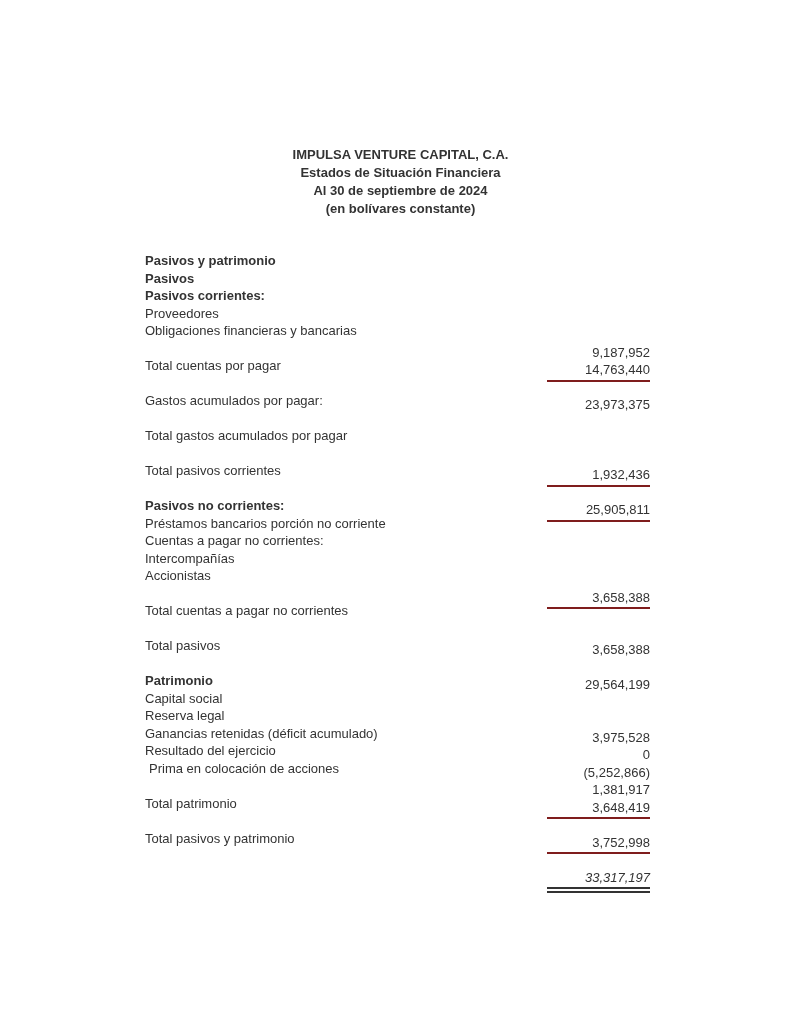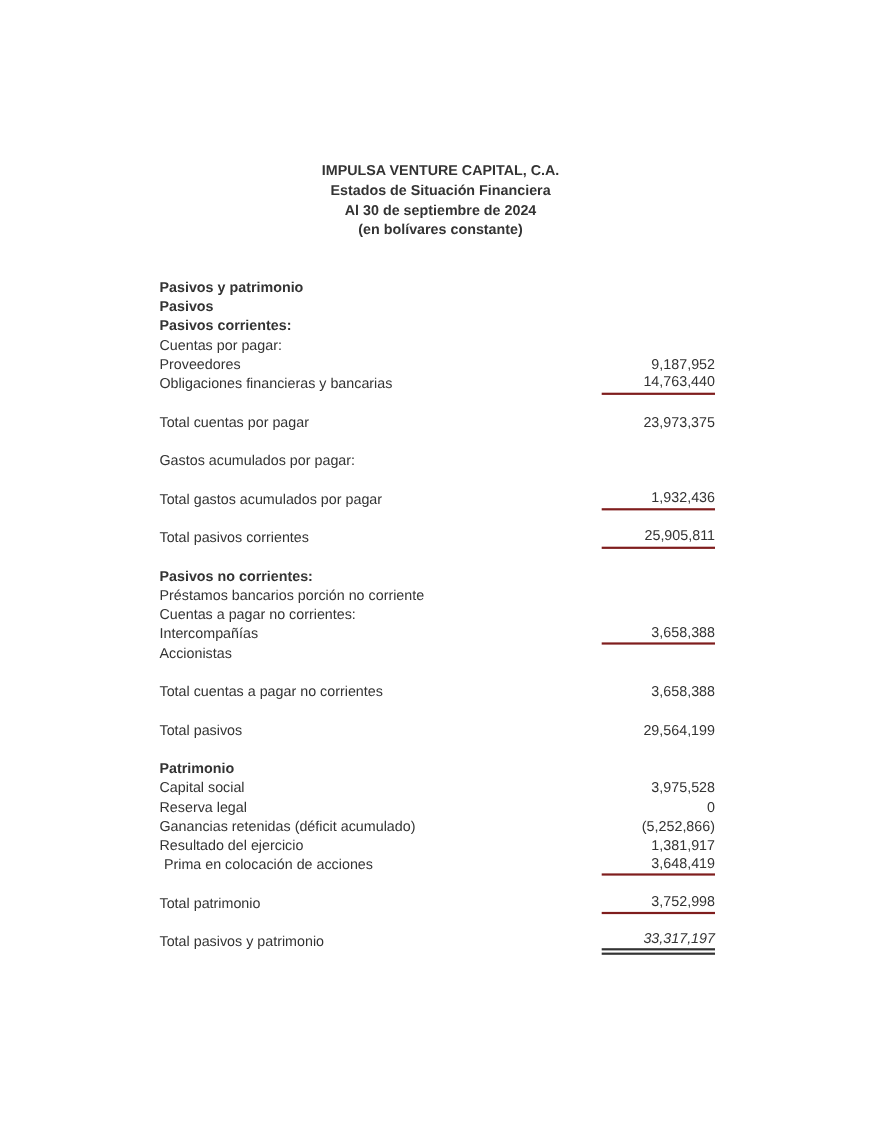--- a/index.html
+++ b/index.html
@@ -28,41 +28,42 @@
     line-height: 18px;
   }
   .rows {
     position: absolute;
     top: 252px;
     left: 145px;
     width: 505px;
   }
   .row {
     display: flex;
-    align-items: center;
+    align-items: flex-start;
     height: 17.5px;
     line-height: 17.5px;
     white-space: nowrap;
   }
   .spacer {
     height: 17.5px;
   }
   .label {
     flex: 1;
     text-align: left;
   }
   .label.bold {
     font-weight: bold;
   }
   .label.indent {
     padding-left: 4px;
   }
   .value {
     width: 103px;
     text-align: right;
+    margin-top: 39px;
   }
   .value.u1 {
     border-bottom: 2px solid #7f1d1d;
     padding-bottom: 1px;
   }
   .value.u2 {
     border-bottom: 6px double #333333;
     padding-bottom: 1px;
     font-style: italic;
   }
@@ -83,24 +84,20 @@
       <div class="row">
         <span class="label bold">Pasivos y patrimonio</span>
         <span class="value"></span>
       </div>
       <div class="row">
         <span class="label bold">Pasivos</span>
         <span class="value"></span>
       </div>
       <div class="row">
         <span class="label bold">Pasivos corrientes:</span>
-        <span class="value"></span>
-      </div>
-      <div class="row">
-        <span class="label">Cuentas por pagar:</span>
         <span class="value"></span>
       </div>
       <div class="row">
         <span class="label">Proveedores</span>
         <span class="value">9,187,952</span>
       </div>
       <div class="row">
         <span class="label">Obligaciones financieras y bancarias</span>
         <span class="value u1">14,763,440</span>
       </div>

